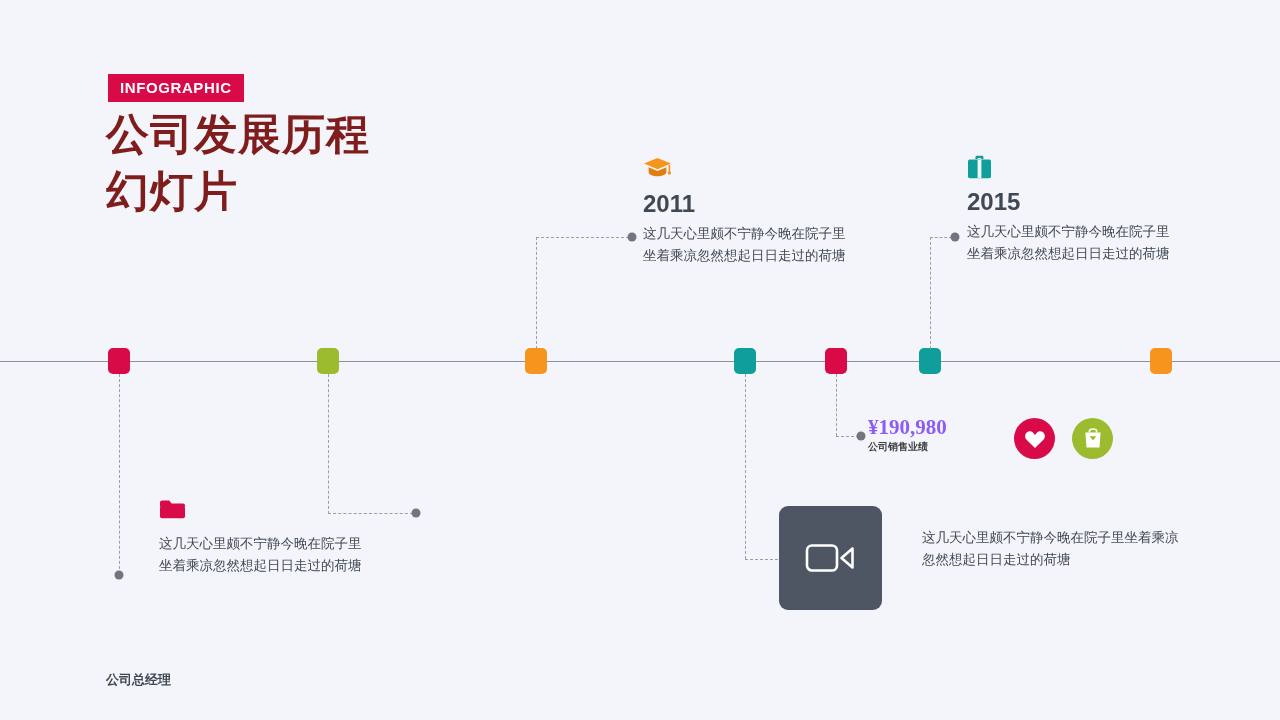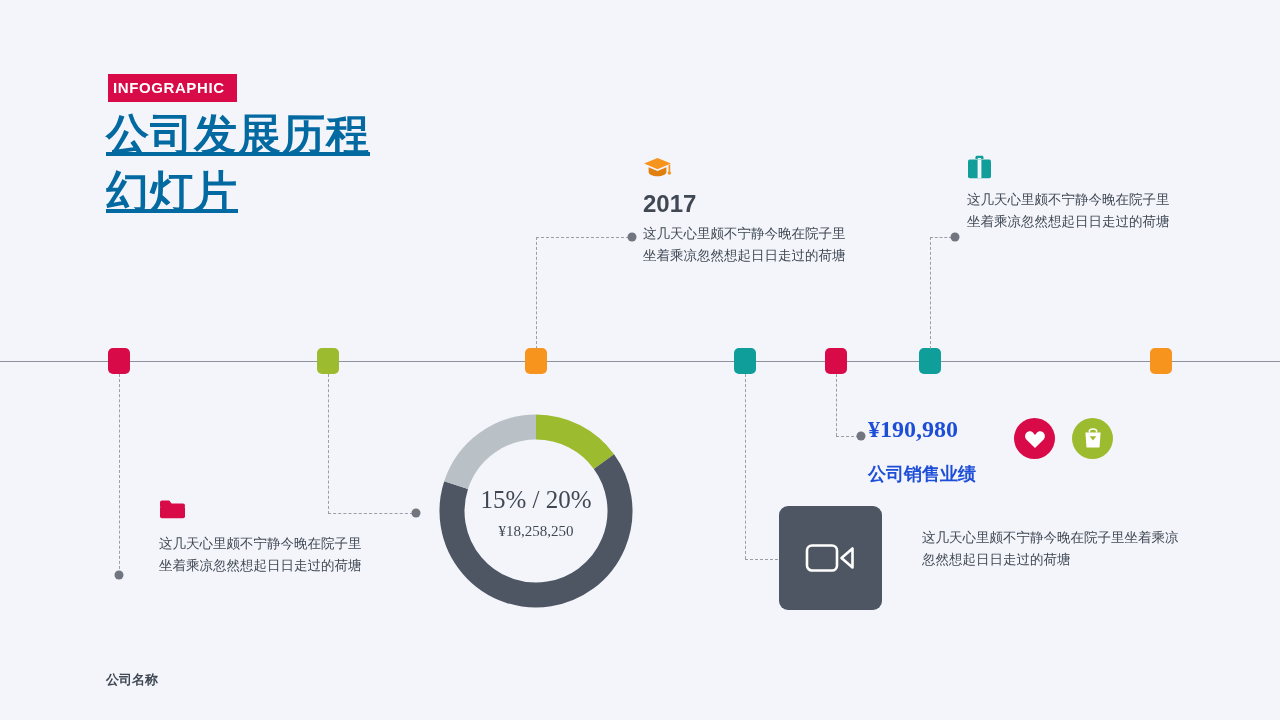--- a/index.html
+++ b/index.html
@@ -24,34 +24,33 @@
   
   .badge {
     position: absolute;
     left: 108px;
     top: 74px;
     background: #d80a47;
     color: #ffffff;
     font-size: 15px;
     font-weight: bold;
     letter-spacing: 0.6px;
-    padding: 6px 12px 7px 5px;
+    padding: 6px 12px 7px 12px;
     line-height: 1;
   }
   .title {
     position: absolute;
     left: 106px;
     top: 106px;
-    color: #0369a1;
+    color: #7f1d1d;
     font-size: 43px;
     font-weight: bold;
     line-height: 1.33;
     letter-spacing: 1px;
     white-space: pre-line;
-    text-decoration: underline;
   }
 
   
   .axis {
     position: absolute;
     left: 0;
     top: 361px;
     width: 1280px;
     height: 1px;
     background: #8d919c;
@@ -135,31 +134,31 @@
     margin-top: 5px;
   }
 
   
   .sales {
     position: absolute;
     left: 868px;
     top: 414px;
   }
   .sales-amt {
-    color: #1d4ed8;
-    font-size: 24px;
+    color: #8b5cf6;
+    font-size: 21px;
     font-weight: bold;
     line-height: 1.25;
     font-family: "Liberation Serif", "DejaVu Serif", serif;
   }
   .sales-cap {
-    color: #1d4ed8;
-    font-size: 18px;
-    font-weight: bold;
-    margin-top: 18px;
+    color: #404040;
+    font-size: 10px;
+    font-weight: bold;
+    margin-top: 0;
   }
 
   
   .round-icon {
     position: absolute;
     width: 41px;
     height: 41px;
     border-radius: 50%;
     display: flex;
     align-items: center;
@@ -259,47 +258,36 @@
 
   <div class="year-block" style="left:643px; top:156px;">
     <div class="year-icon">
       <svg width="29" height="24" viewBox="0 0 29 24" aria-hidden="true">
         <path d="M14.5 2 28 7.6l-13.5 5.6L1 7.6z" fill="#f7941e"></path>
         <path d="M5.6 11.3v4.6c0 2.4 4 4.3 8.9 4.3s8.9-1.9 8.9-4.3v-4.6L14.5 15z" fill="#e07f0f"></path>
         <path d="M26.4 8.6v7.2" stroke="#f7941e" stroke-width="1.7" fill="none"></path>
         <circle cx="26.4" cy="17" r="1.7" fill="#f7941e"></circle>
       </svg>
     </div>
-    <div class="year-label">2017</div>
+    <div class="year-label">2011</div>
     <div class="year-body">这几天心里颇不宁静今晚在院子里坐着乘凉忽然想起日日走过的荷塘</div>
   </div>
 
   <div class="year-block" style="left:967px; top:154px;">
     <div class="year-icon">
       <svg width="25" height="26" viewBox="0 0 25 26" aria-hidden="true">
         <path d="M8.4 5V3.4c0-.9.7-1.6 1.6-1.6h4.9c.9 0 1.6.7 1.6 1.6V5h-2.4V4.1h-3.3V5z" fill="#0f9e99"></path>
         <rect x="1" y="5.6" width="23" height="18.6" rx="1.8" fill="#0f9e99"></rect>
         <rect x="10.6" y="5.6" width="3.8" height="18.6" fill="#f4f5fb"></rect>
       </svg>
     </div>
+    <div class="year-label">2015</div>
     <div class="year-body">这几天心里颇不宁静今晚在院子里坐着乘凉忽然想起日日走过的荷塘</div>
   </div>
 
-  <div class="donut-wrap">
-    <svg width="198" height="198" viewBox="0 0 198 198" id="donut-svg" aria-hidden="true">
-        <path d="M 99 15 A 84 84 0 0 1 166.95742752749558 49.62603880743226" stroke="#9cbb2e" stroke-width="25" fill="none"></path>
-        <path d="M 166.95742752749558 49.62603880743226 A 84 84 0 1 1 19.11125263120711 73.04257247250439" stroke="#4d5662" stroke-width="25" fill="none"></path>
-        <path d="M 19.11125263120711 73.04257247250439 A 84 84 0 0 1 98.99999999999999 15" stroke="#b9c0c6" stroke-width="25" fill="none"></path>
-      </svg>
-    <div class="donut-center">
-      <div class="donut-pct">15% /
-20%</div>
-      <div class="donut-amt">¥18,258,250</div>
-    </div>
-  </div>
 
   <div class="sales">
     <div class="sales-amt">¥190,980</div>
     <div class="sales-cap">公司销售业绩</div>
   </div>
 
   <div class="round-icon" style="left:1014px; top:418px; background:#d80a47;">
     <svg width="22" height="20" viewBox="0 0 22 20" aria-hidden="true">
       <path d="M11 19 2.6 10.8C.5 8.7.7 5.1 3 3.3c2-1.6 4.9-1.1 6.5.9l1.5 1.8 1.5-1.8c1.6-2 4.5-2.5 6.5-.9 2.3 1.8 2.5 5.4.4 7.5z" fill="#ffffff"></path>
     </svg>
@@ -315,15 +303,15 @@
   <div class="video-card">
     <svg width="52" height="34" viewBox="0 0 52 34" aria-hidden="true">
       <rect x="2" y="4.5" width="30" height="25" rx="5" stroke="#ffffff" stroke-width="2.6" fill="none"></rect>
       <path d="M36.5 17 47.5 7.5v19z" stroke="#ffffff" stroke-width="2.6" stroke-linejoin="round" fill="none"></path>
     </svg>
   </div>
   <div class="manager">
     <div class="manager-body">这几天心里颇不宁静今晚在院子里坐着乘凉忽然想起日日走过的荷塘</div>
   </div>
 
-  <div class="footer">公司名称</div>
+  <div class="footer">公司总经理</div>
 
 </div>
 
 </body></html>

